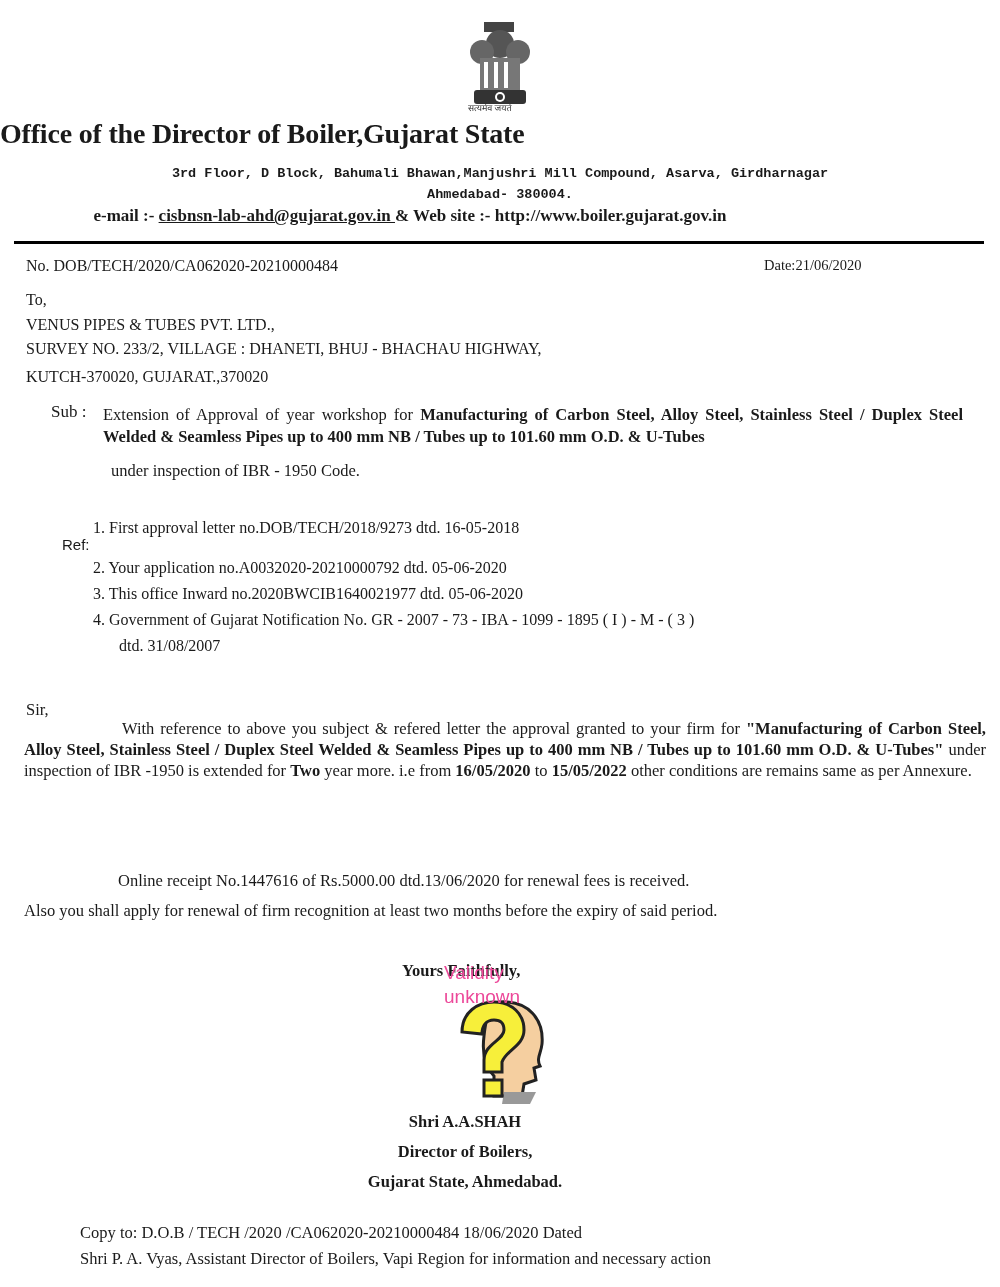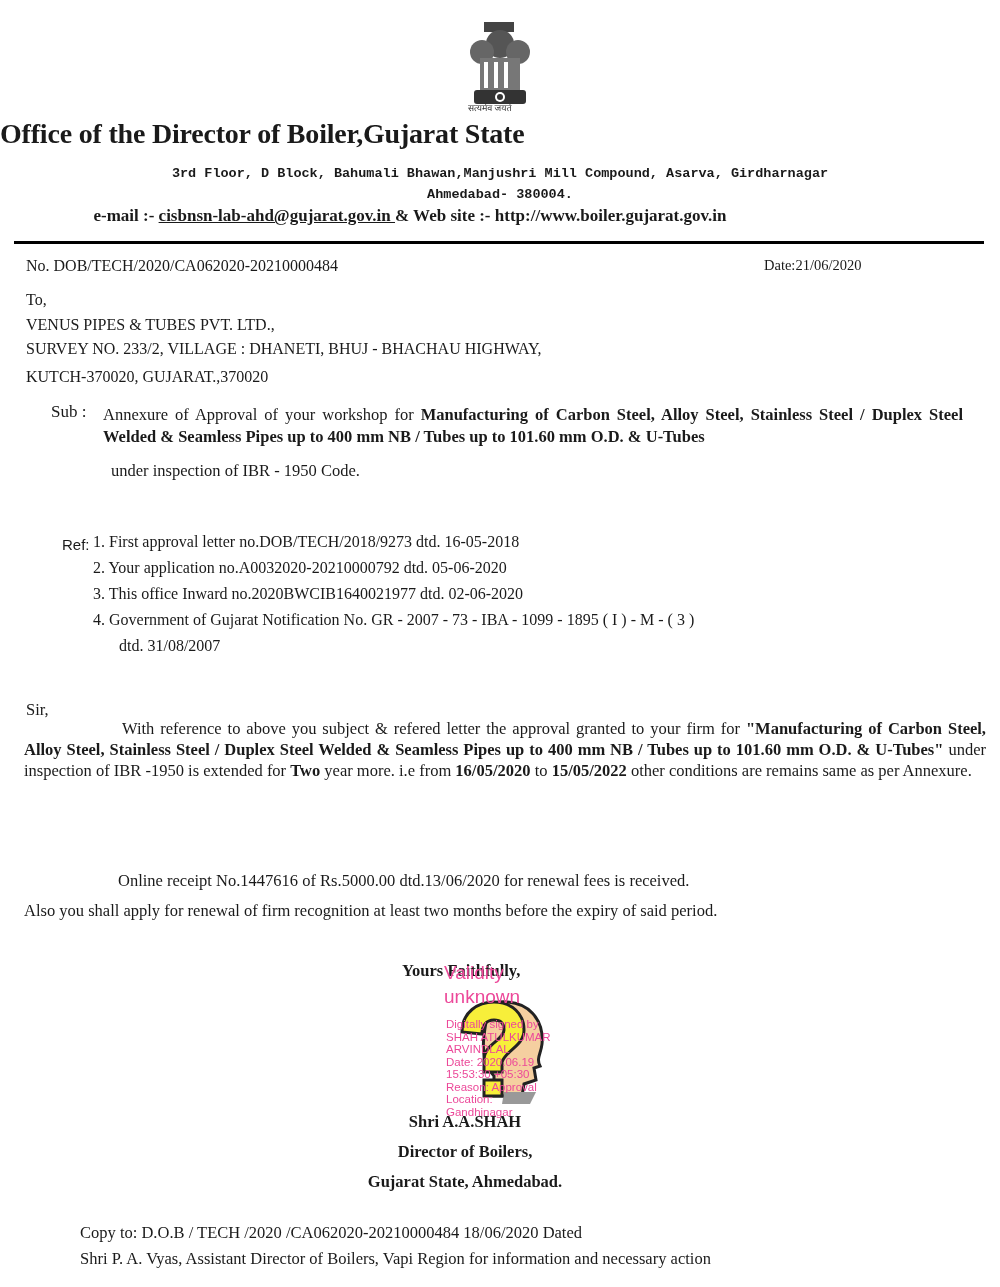--- a/index.html
+++ b/index.html
@@ -75,28 +75,28 @@
 <div class="abs t16" style="left:26px;top:257px;">No. DOB/TECH/2020/CA062020-20210000484</div>
 <div class="abs" style="left:764px;top:257px;font-size:14.5px;">Date:21/06/2020</div>
 
 <div class="abs t16" style="left:26px;top:291px;">To,</div>
 <div class="abs t16" style="left:26px;top:316px;">VENUS PIPES &amp; TUBES PVT. LTD.,</div>
 <div class="abs t16" style="left:26px;top:340px;">SURVEY NO. 233/2, VILLAGE : DHANETI, BHUJ - BHACHAU HIGHWAY,</div>
 <div class="abs t16" style="left:26px;top:368px;">KUTCH-370020, GUJARAT.,370020</div>
 
 <div class="abs sub-label">Sub :</div>
 <div class="abs sub-text">
-  <span>Annexure of Approval of your workshop for </span><span class="b">Manufacturing of Carbon Steel, Alloy Steel, Stainless Steel / Duplex Steel Welded &amp; Seamless Pipes up to 400 mm NB / Tubes up to 101.60 mm O.D. &amp; U-Tubes</span>
+  <span>Extension of Approval of year workshop for </span><span class="b">Manufacturing of Carbon Steel, Alloy Steel, Stainless Steel / Duplex Steel Welded &amp; Seamless Pipes up to 400 mm NB / Tubes up to 101.60 mm O.D. &amp; U-Tubes</span>
 </div>
 <div class="abs t165" style="left:111px;top:461px;">under inspection of IBR - 1950 Code.</div>
 
 <div class="abs ref-label">Ref:</div>
-<div class="abs t16" style="left:93px;top:533px;">1. First approval letter no.DOB/TECH/2018/9273 dtd. 16-05-2018</div>
+<div class="abs t16" style="left:93px;top:519px;">1. First approval letter no.DOB/TECH/2018/9273 dtd. 16-05-2018</div>
 <div class="abs t16" style="left:93px;top:559px;">2. Your application no.A0032020-20210000792 dtd. 05-06-2020</div>
-<div class="abs t16" style="left:93px;top:585px;">3. This office Inward no.2020BWCIB1640021977 dtd. 02-06-2020</div>
+<div class="abs t16" style="left:93px;top:585px;">3. This office Inward no.2020BWCIB1640021977 dtd. 05-06-2020</div>
 <div class="abs t16" style="left:93px;top:611px;">4. Government of Gujarat Notification No. GR - 2007 - 73 - IBA - 1099 - 1895 ( I ) - M - ( 3 )</div>
 <div class="abs t16" style="left:119px;top:637px;">dtd. 31/08/2007</div>
 
 <div class="abs t165" style="left:26px;top:700px;">Sir,</div>
 
 <div class="abs para" style="top:707px;text-indent:98px;line-height:21px;margin-top:11px;">
   <span>With reference to above you subject &amp; refered letter the approval granted to your firm for </span><span class="b">"Manufacturing of Carbon Steel, Alloy Steel, Stainless Steel / Duplex Steel Welded &amp; Seamless Pipes up to 400 mm NB / Tubes up to 101.60 mm O.D. &amp; U-Tubes"</span><span> under inspection of IBR -1950 is extended for </span><span class="b">Two</span><span> year more. i.e from </span><span class="b">16/05/2020</span><span> to </span><span class="b">15/05/2022</span><span> other conditions are remains same as per Annexure.</span>
 </div>
 
 <div class="abs t165" style="left:118px;top:871px;">Online receipt No.1447616 of  Rs.5000.00 dtd.13/06/2020  for  renewal fees is received.</div>
@@ -106,30 +106,20 @@
 
 <div class="abs sig-overlay">
   <svg class="abs" style="left:4px;top:24px;" width="120" height="120" viewBox="0 0 120 120">
     <path d="M55 10 C85 8 100 28 98 52 C97 62 92 66 96 74 L90 76 L92 88 L80 92 L78 104 L50 104 L50 84 C40 74 38 60 40 44 C42 24 46 12 55 10 Z" fill="#f5cfa0" stroke="#222" stroke-width="3"></path>
     <path d="M60 100 L92 100 L86 112 L58 112 Z" fill="#999"></path>
     <path d="M18 40 C18 20 34 10 50 10 C68 10 80 22 80 38 C80 54 62 58 58 70 L58 80 L40 80 L40 68 C40 52 60 48 60 38 C60 30 56 28 50 28 C42 28 38 34 38 42 Z" fill="#f7ef3a" stroke="#222" stroke-width="3"></path>
     <rect x="40" y="88" width="18" height="16" fill="#f7ef3a" stroke="#222" stroke-width="3"></rect>
   </svg>
   <div class="abs sig-text" style="left:4px;top:-6px;font-size:19px;">Validity</div>
   <div class="abs sig-text" style="left:4px;top:18px;font-size:19px;">unknown</div>
-  <div class="abs sig-text" style="left:6px;top:50px;font-size:11.5px;line-height:12.5px;white-space:normal;width:140px;">
-    <div>Digitally signed by</div>
-    <div>SHAH ATULKUMAR</div>
-    <div>ARVINDLAL</div>
-    <div>Date: 2020.06.19</div>
-    <div>15:53:30 +05:30</div>
-    <div>Reason: Approval</div>
-    <div>Location:</div>
-    <div>Gandhinagar</div>
-  </div>
 </div>
 
 <div class="abs sig-block" style="top:1112px;">Shri A.A.SHAH</div>
 <div class="abs sig-block" style="top:1142px;">Director of Boilers,</div>
 <div class="abs sig-block" style="top:1172px;">Gujarat State, Ahmedabad.</div>
 
 <div class="abs t165" style="left:80px;top:1223px;">Copy to: D.O.B / TECH /2020 /CA062020-20210000484 18/06/2020  Dated</div>
 <div class="abs t165" style="left:80px;top:1249px;">Shri P. A. Vyas, Assistant Director of Boilers, Vapi Region for information and necessary action</div>
 
 </body></html>

